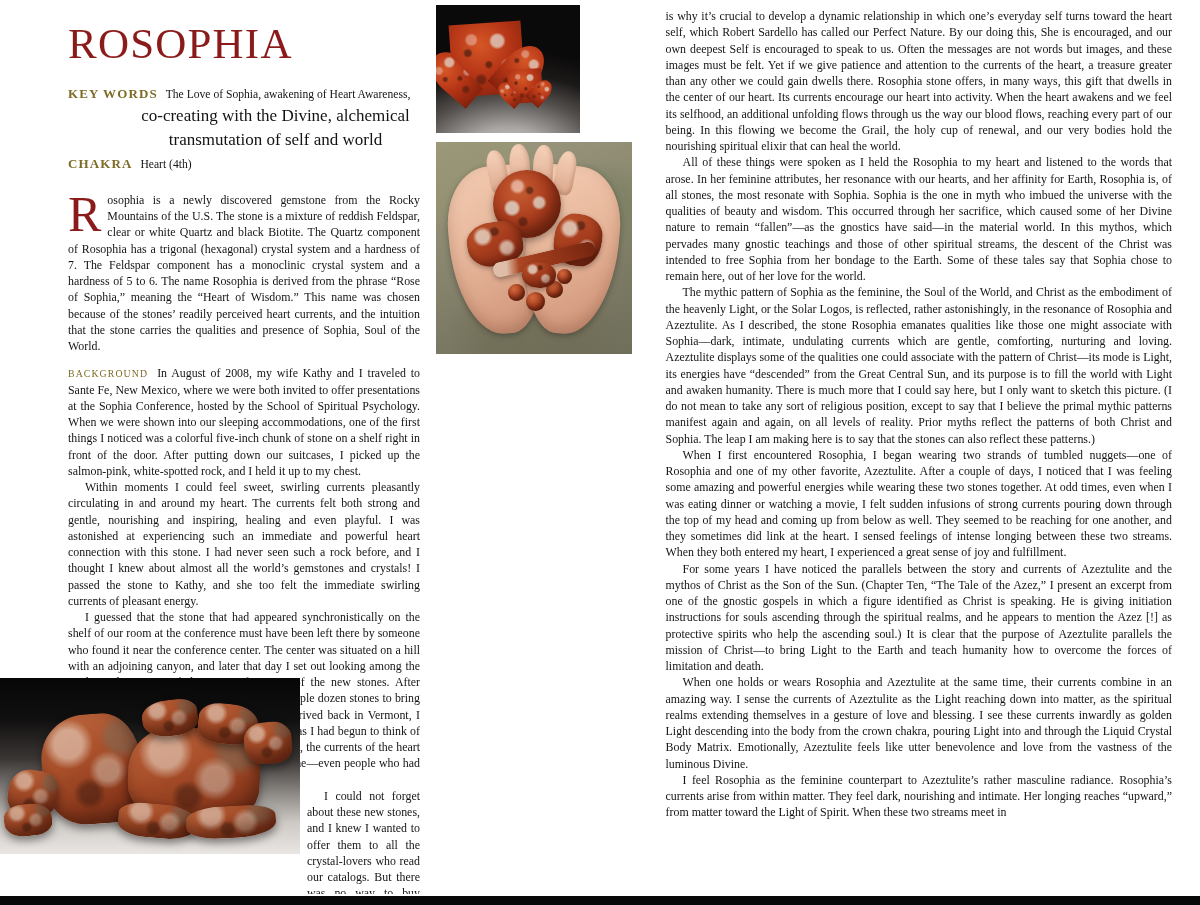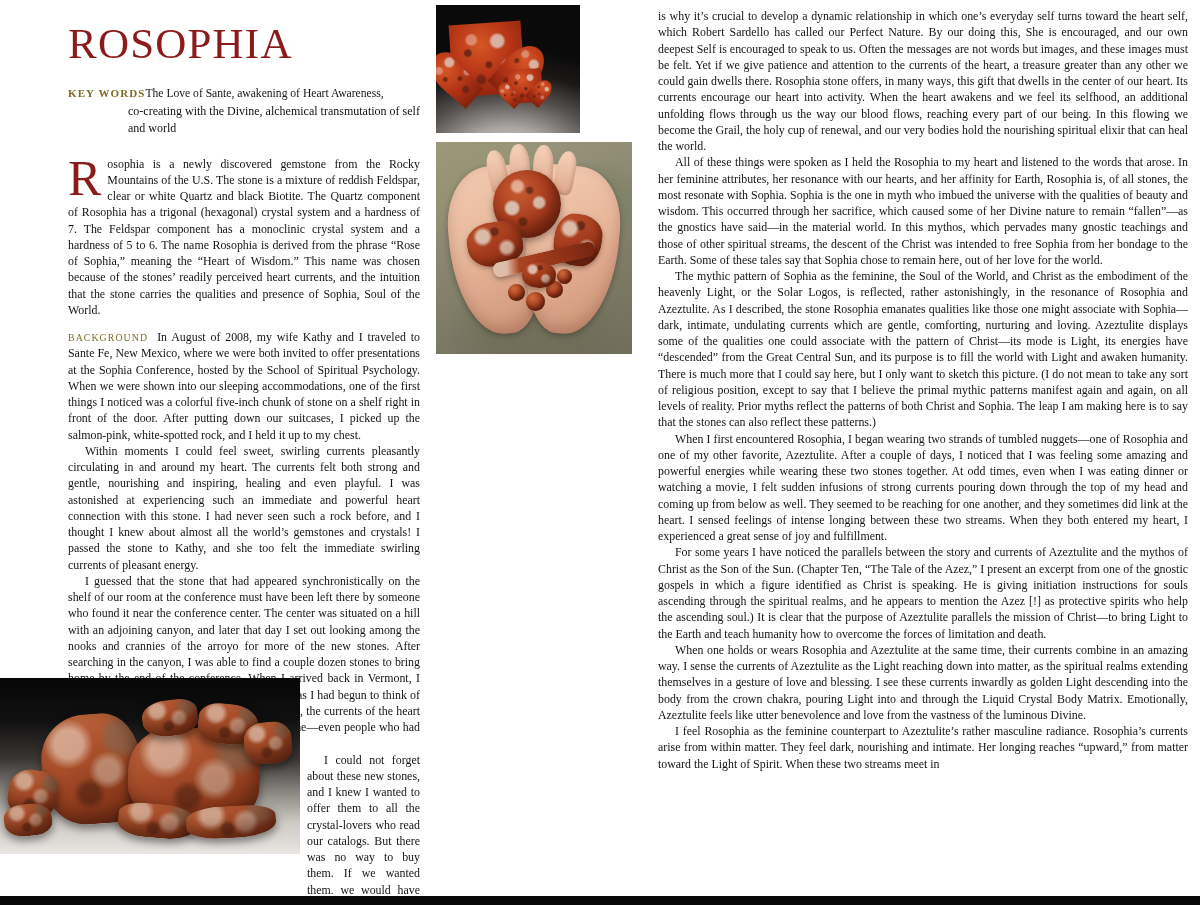--- a/index.html
+++ b/index.html
@@ -11,21 +11,21 @@
     color:#121212;
     overflow:hidden;
     position:relative;
     -webkit-font-smoothing:antialiased;
   }
 
   
   .spread{position:absolute;inset:0;display:flex;}
   .page{position:relative;height:905px;box-sizing:border-box;}
   .page-left{width:650px;padding:14px 18px 0 58px;}
-  .page-right{width:550px;padding:8px 12px 0 8px;}
+  .page-right{width:550px;padding:8px 28px 0 8px;margin-left:16px;}
 
   
   .title{
     font-size:43px;
     line-height:1.0;
     letter-spacing:1.2px;
     color:#8B1A1A;
     margin:8px 0 20px 10px;
     font-weight:400;
     white-space:nowrap;
@@ -35,28 +35,28 @@
   .attrs{margin:0 0 18px 10px;width:355px;}
   .attr-row{
     display:block;
     font-size:11.4px;
     line-height:1.45;
     margin-bottom:2px;
     text-indent:0;
   }
   .attr-label{
     color:#7d6b26;
-    font-size:11px;
+    font-size:13px;
     letter-spacing:1.1px;
     font-weight:700;
     text-transform:uppercase;
-    margin-right:0;
+    margin-right:8px;
   }
   .attr-val{font-size:11.6px;color:#141414;}
-  .attr-wrap{padding-left:60px;font-size:12px;line-height:1.45;display:block;}
+  .attr-wrap{padding-left:60px;font-size:17px;line-height:1.45;display:block;text-align:center;}
 
   
   p.body{
     margin:0;
     font-size:11.9px;
     line-height:1.365;
     text-align:justify;
     text-justify:inter-word;
     hyphens:auto;
     -webkit-hyphens:auto;
@@ -203,25 +203,28 @@
 
 <div class="spread">
 
   <div class="page page-left">
 
     <h1 class="title">ROSOPHIA</h1>
 
     <div class="attrs">
 
       <div class="attr-row">
-        <span class="attr-label">KEY WORDS</span><span class="attr-val">The Love of Sante, awakening of Heart Awareness,</span>
+        <span class="attr-label">KEY WORDS</span><span class="attr-val">The Love of Sophia, awakening of Heart Awareness,</span>
         <span class="attr-wrap">co-creating with the Divine, alchemical transmutation of self and world</span>
       </div>
 
 
+      <div class="attr-row">
+        <span class="attr-label">CHAKRA</span><span class="attr-val">Heart (4th)</span>
+      </div>
 
     </div>
 
     <div class="col-left-body">
 
       <p class="body noindent"><span class="dropcap">R</span><span>osophia is a newly discovered gemstone from the Rocky Mountains of the U.S. The stone is a mixture of reddish Feldspar, clear or white Quartz and black Biotite. The Quartz component of Rosophia has a trigonal (hexagonal) crystal system and a hardness of 7. The Feldspar component has a monoclinic crystal system and a hardness of 5 to 6. The name Rosophia is derived from the phrase “Rose of Sophia,” meaning the “Heart of Wisdom.” This name was chosen because of the stones’ readily perceived heart currents, and the intuition that the stone carries the qualities and presence of Sophia, Soul of the World.</span></p>
 
       <p class="body noindent" style="margin-top:11px;"><span class="section-label">BACKGROUND</span><span>In August of 2008, my wife Kathy and I traveled to Sante Fe, New Mexico, where we were both invited to offer presentations at the Sophia Conference, hosted by the School of Spiritual Psychology. When we were shown into our sleeping accommodations, one of the first things I noticed was a colorful five-inch chunk of stone on a shelf right in front of the door. After putting down our suitcases, I picked up the salmon-pink, white-spotted rock, and I held it up to my chest.</span></p>
 
       <p class="body">Within moments I could feel sweet, swirling currents pleasantly circulating in and around my heart. The currents felt both strong and gentle, nourishing and inspiring, healing and even playful. I was astonished at experiencing such an immediate and powerful heart connection with this stone. I had never seen such a rock before, and I thought I knew about almost all the world’s gemstones and crystals! I passed the stone to Kathy, and she too felt the immediate swirling currents of pleasant energy.</p>

